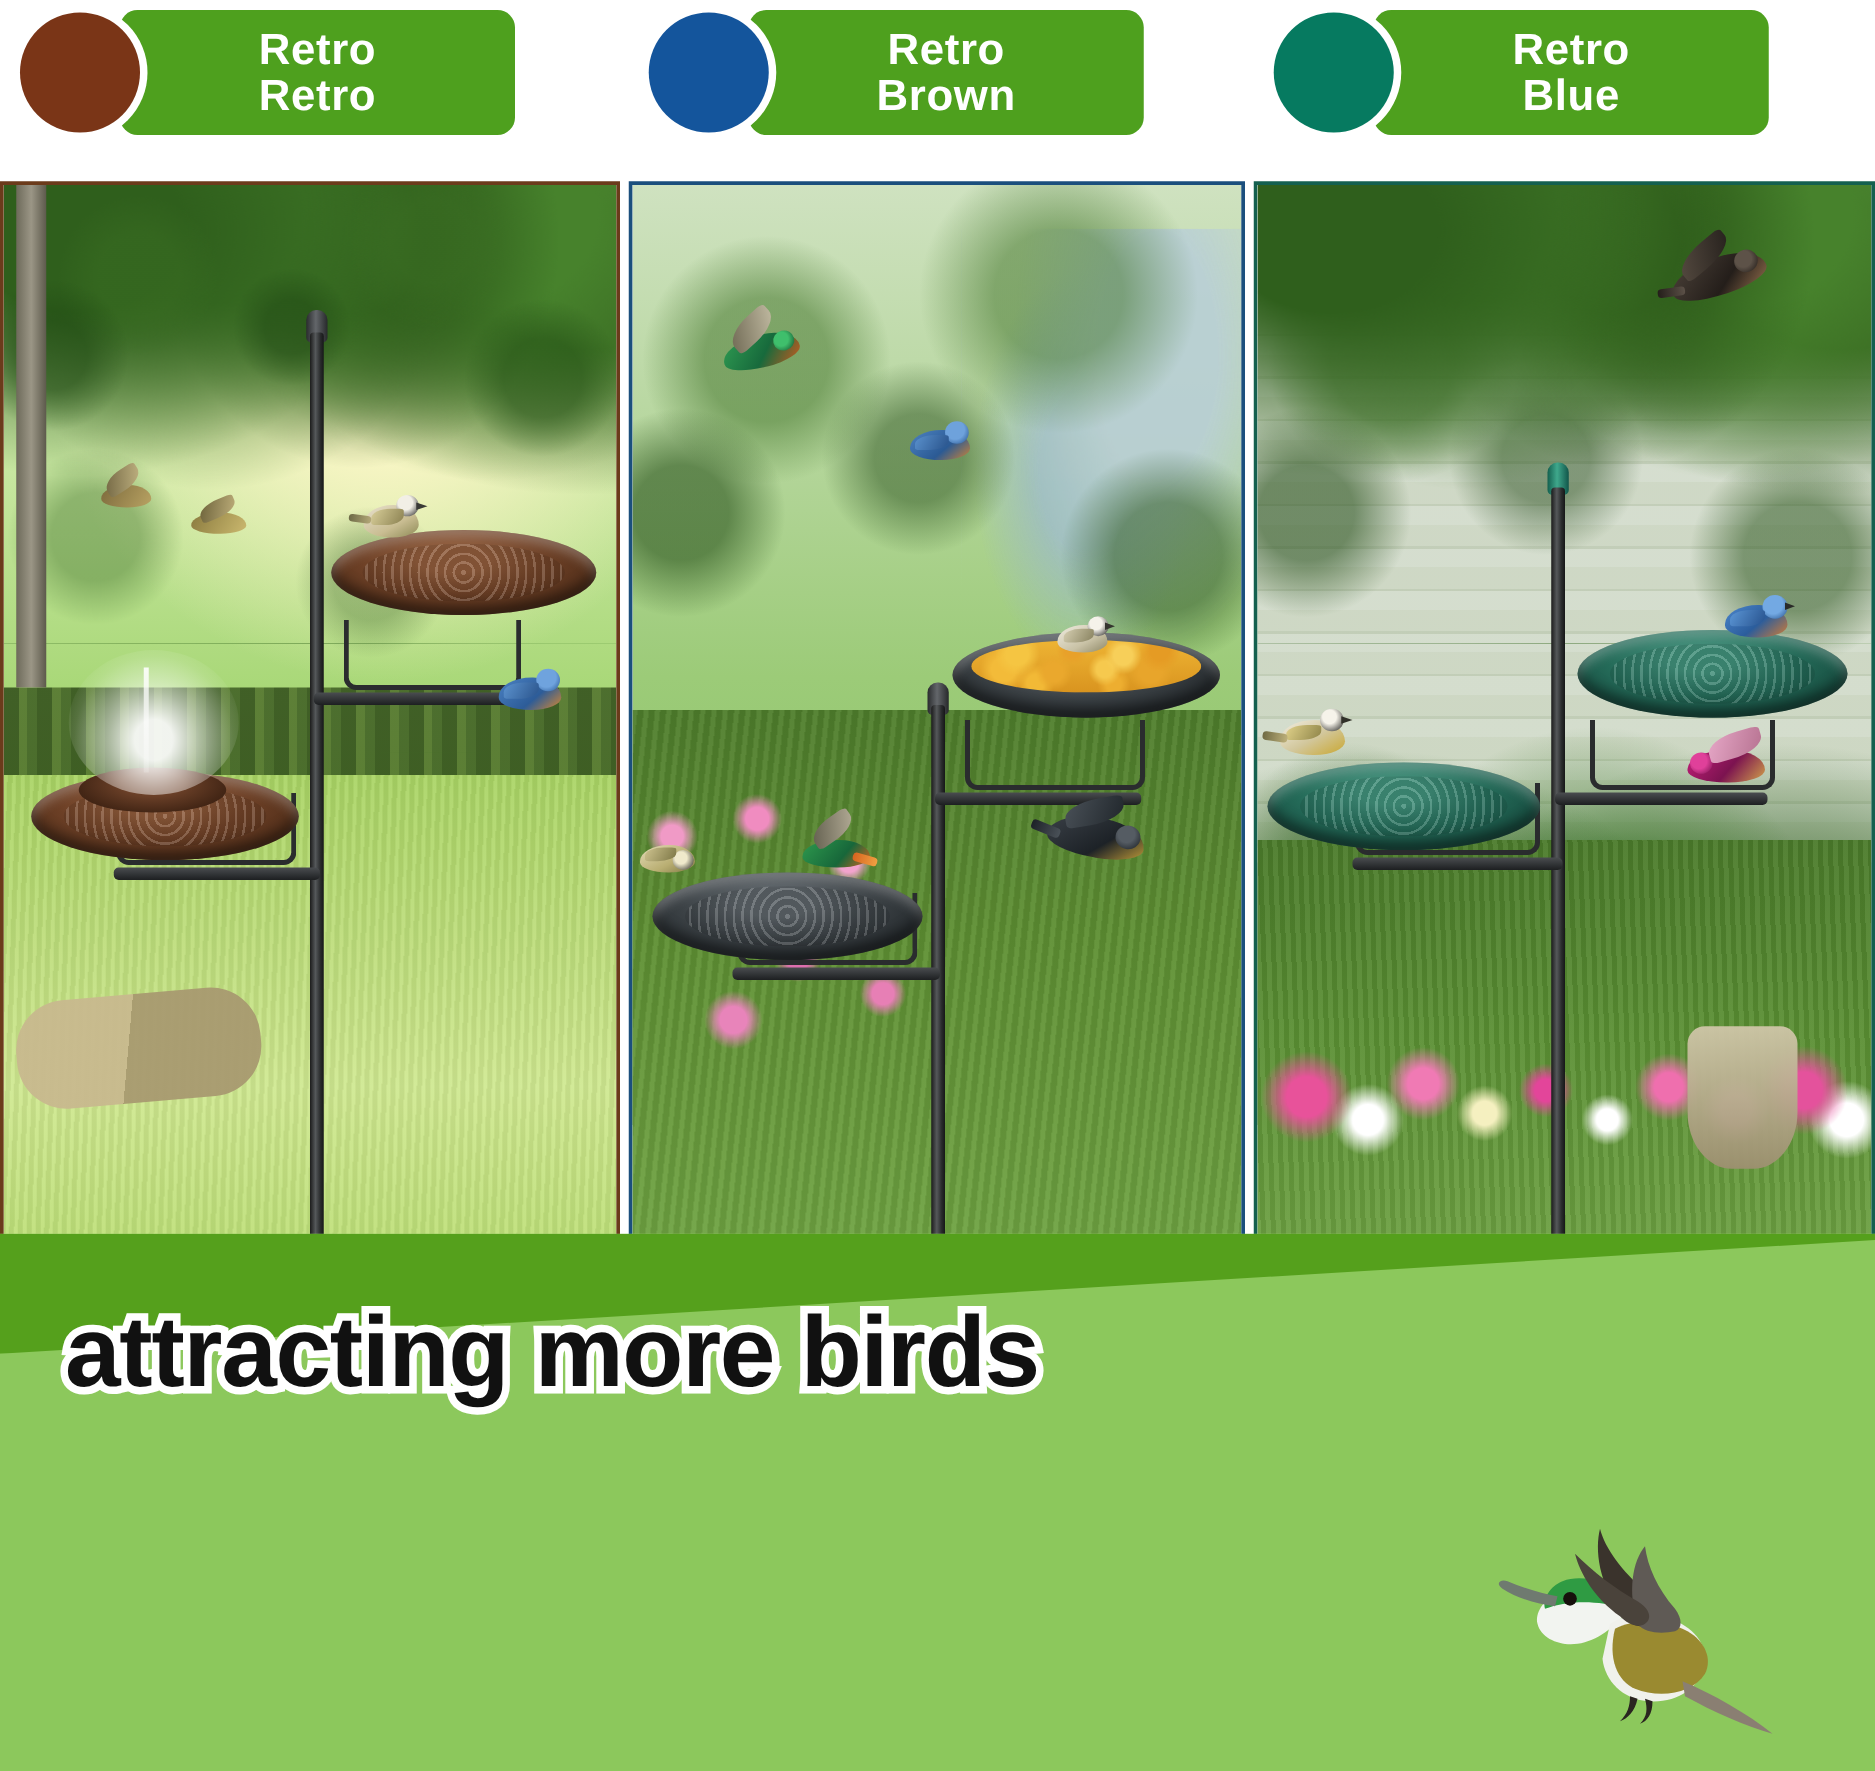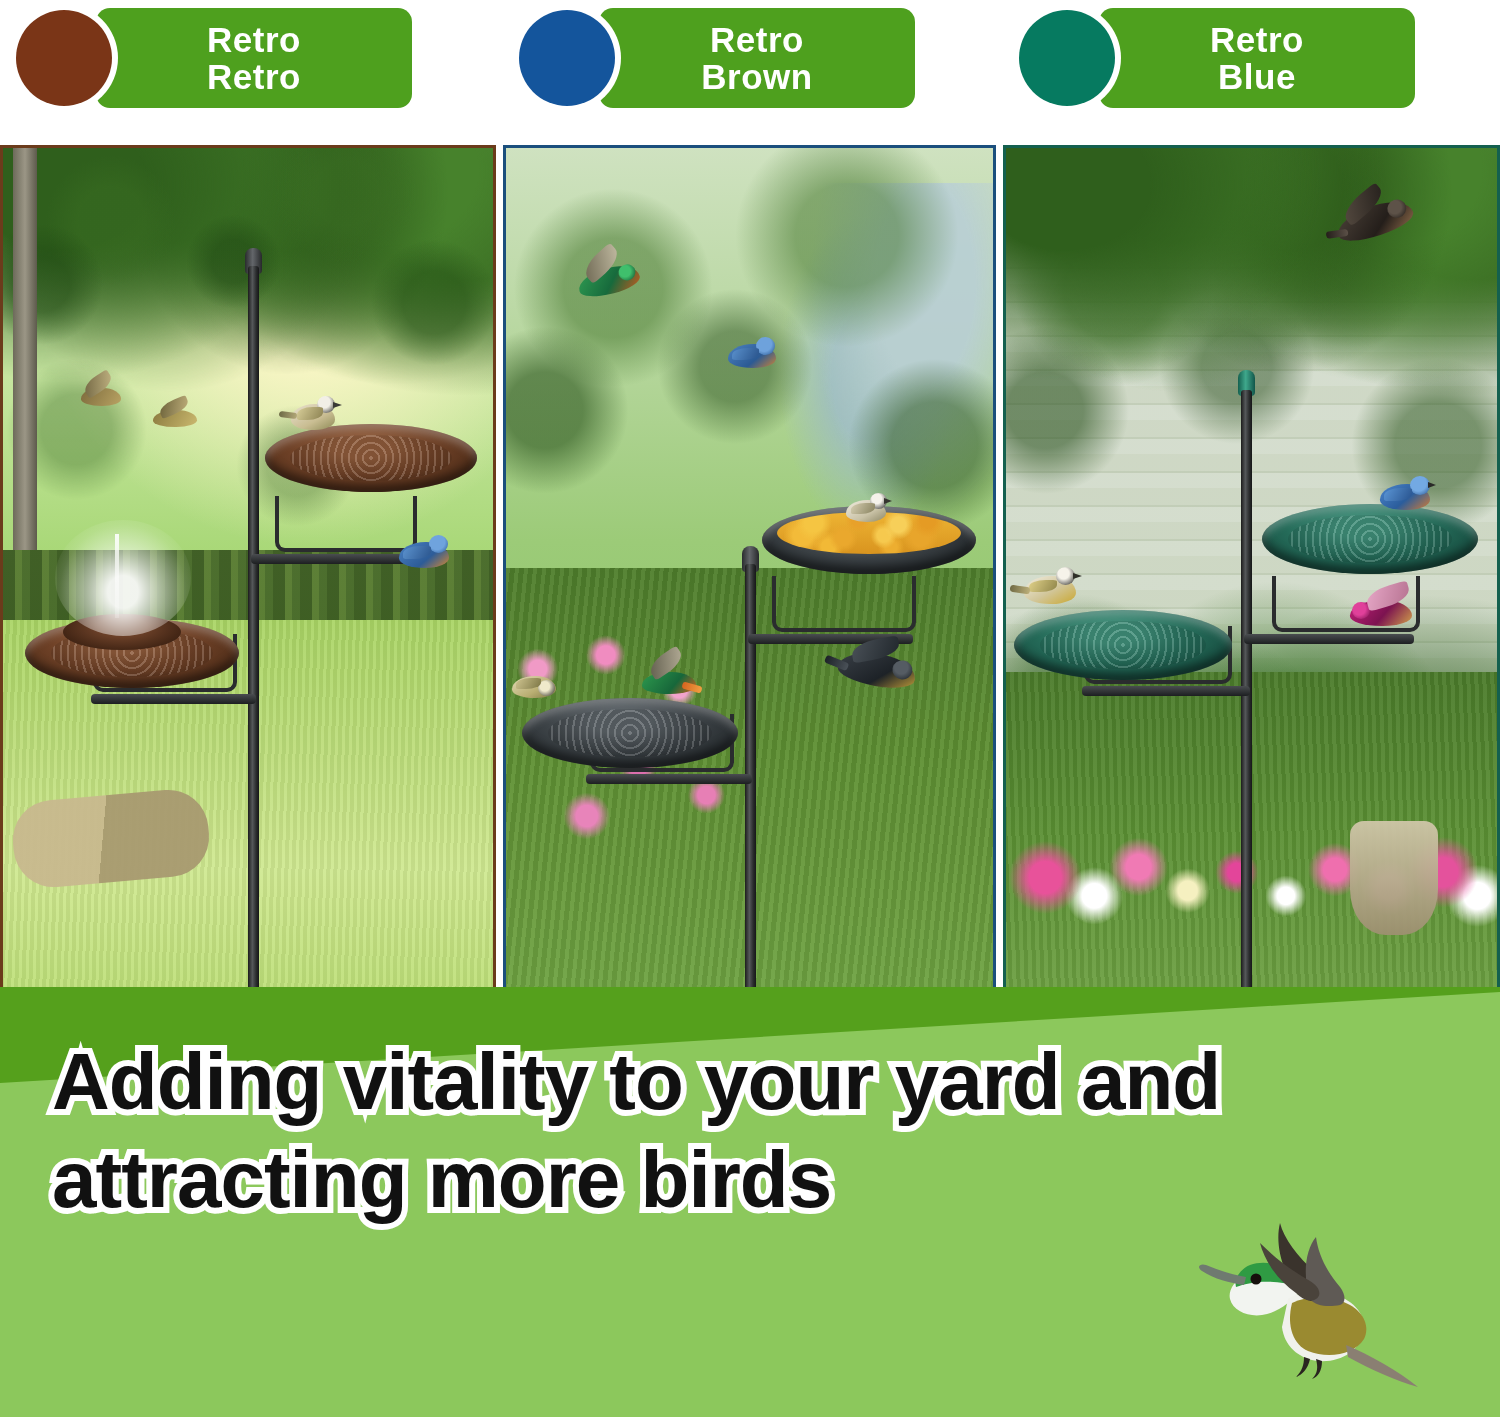--- a/index.html
+++ b/index.html
@@ -440,21 +440,20 @@
         <div class="wing" style="left:16px;top:-14px;width:44px;height:20px;transform:rotate(-16deg);
              background:linear-gradient(120deg,#e7a8c8,#b5718f);"></div>
       </div>
     </div>
   </div>
 </div>
 
 <div class="banner">
   <div class="banner-dark"></div>
   <div class="banner-text">
-    <span>Adding vitality to your yard and</span>
     <span>attracting more birds</span>
   </div>
 </div>
 
 <svg class="hb" viewBox="0 0 330 210">
   <path d="M150 90 C132 78 112 74 96 80 C84 85 78 96 80 104 C83 116 98 122 112 120
            C128 118 142 106 150 96 Z" fill="#f2f4f0"></path>
   <path d="M150 84 C136 70 116 64 100 70 C90 74 84 84 86 92
            C102 86 126 84 150 92 Z" fill="#2f9b43"></path>
   <path d="M96 82 C84 80 70 76 56 70 C50 68 46 72 52 76 C64 84 80 88 94 90 Z" fill="#6f7a70"></path>

